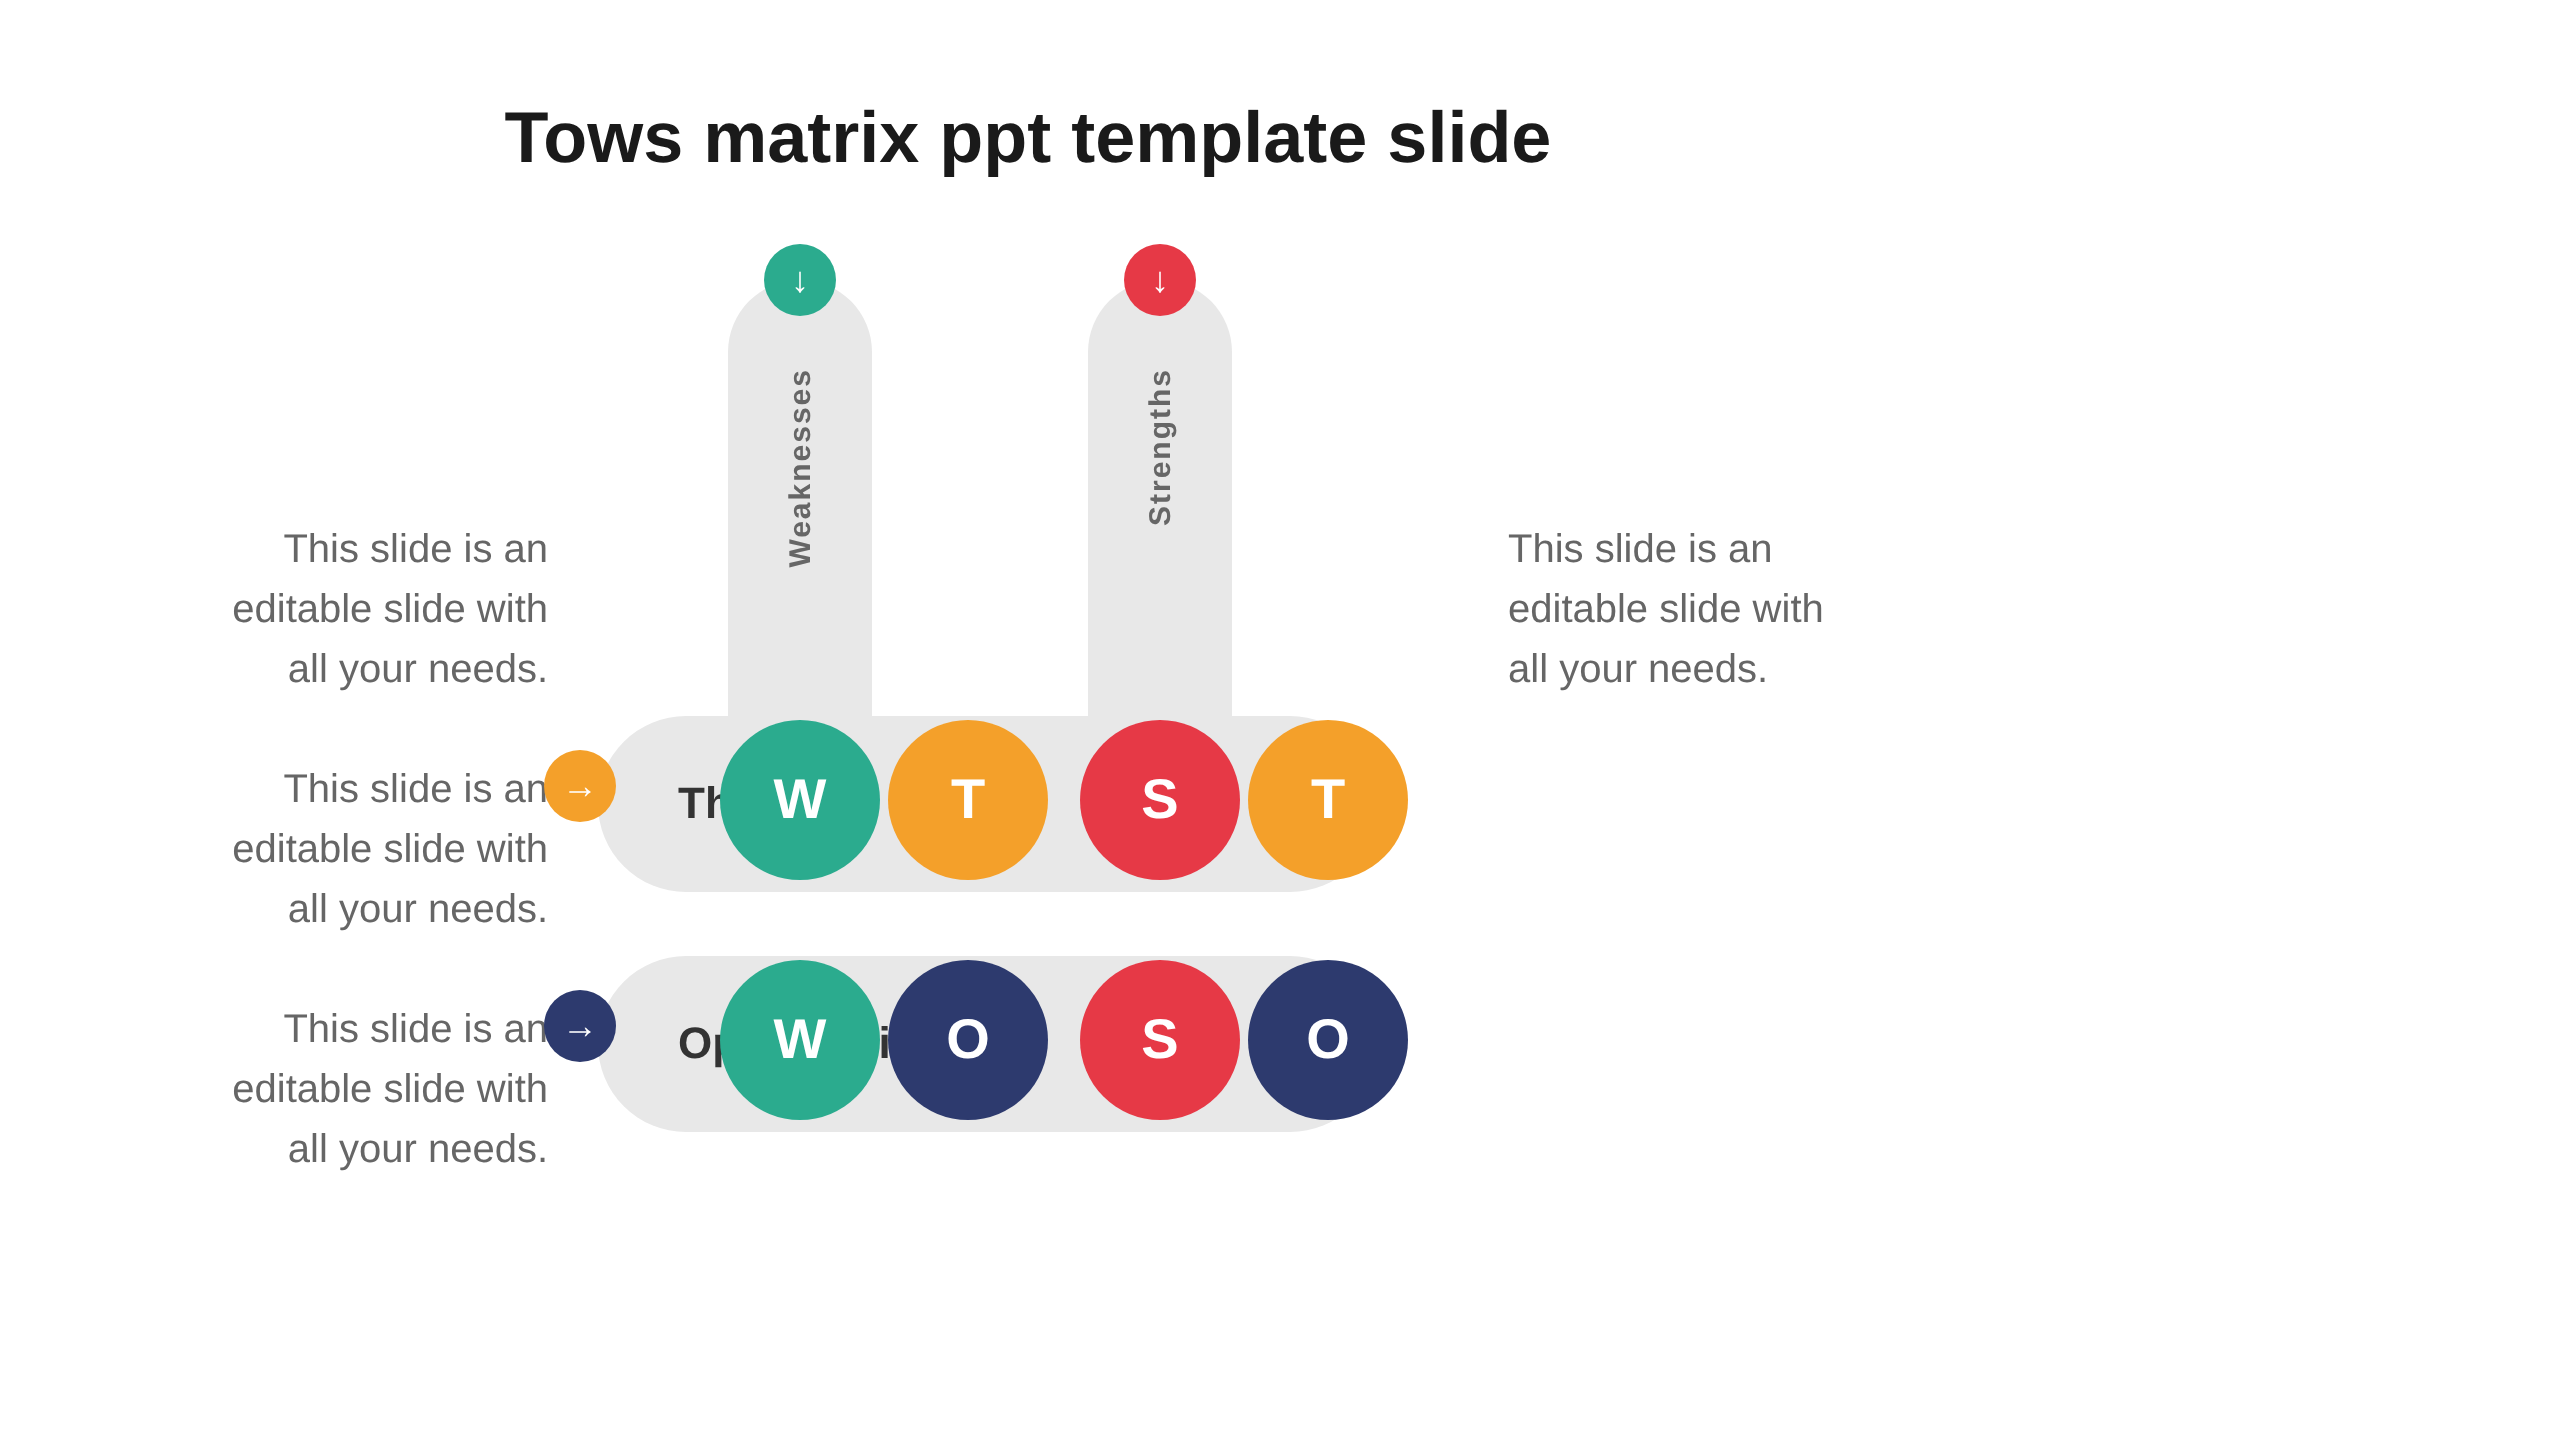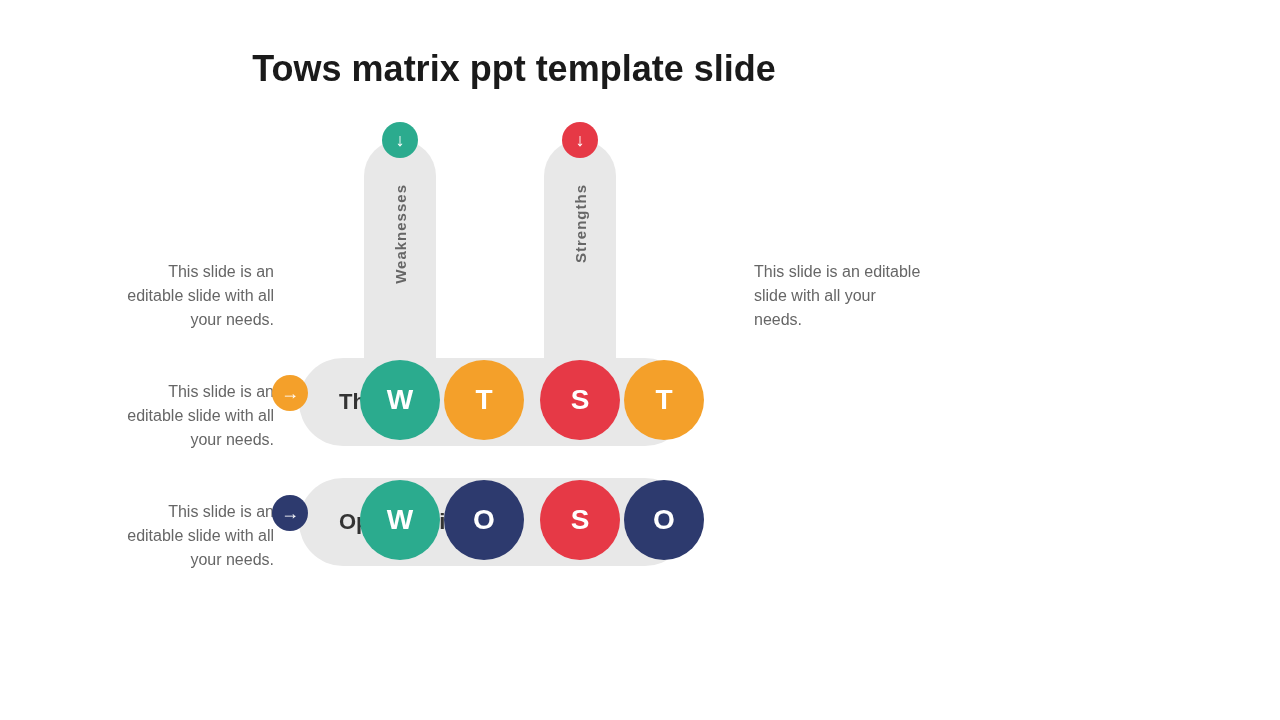--- a/index.html
+++ b/index.html
@@ -26,21 +26,21 @@
       font-weight: 800;
       color: #1a1a1a;
       margin-top: 48px;
       margin-bottom: 40px;
       text-align: center;
     }
 
     
     .side-text {
       position: absolute;
-      font-size: 16px;
+      font-size: 20px;
       color: #666;
       line-height: 1.5;
       text-align: center;
       width: 160px;
     }
   </style>
 </head>
 <body>
 
 <div class="slide">

